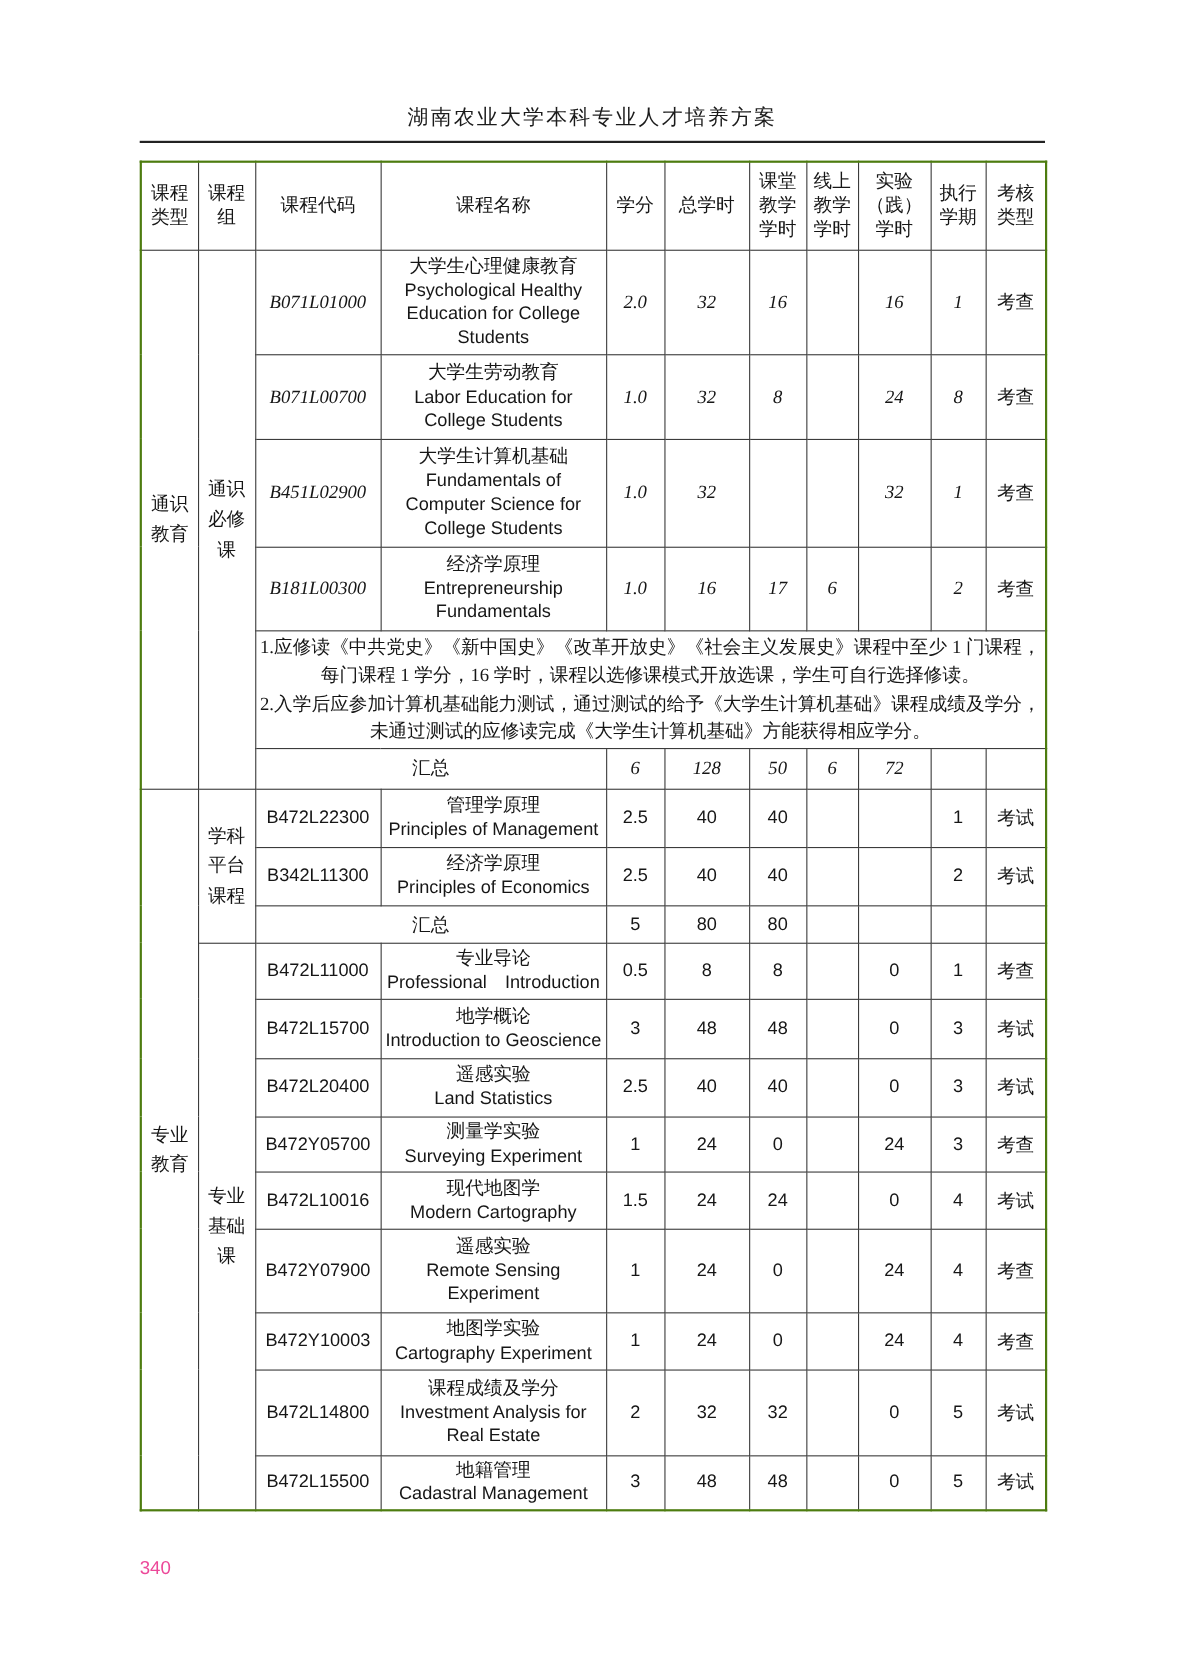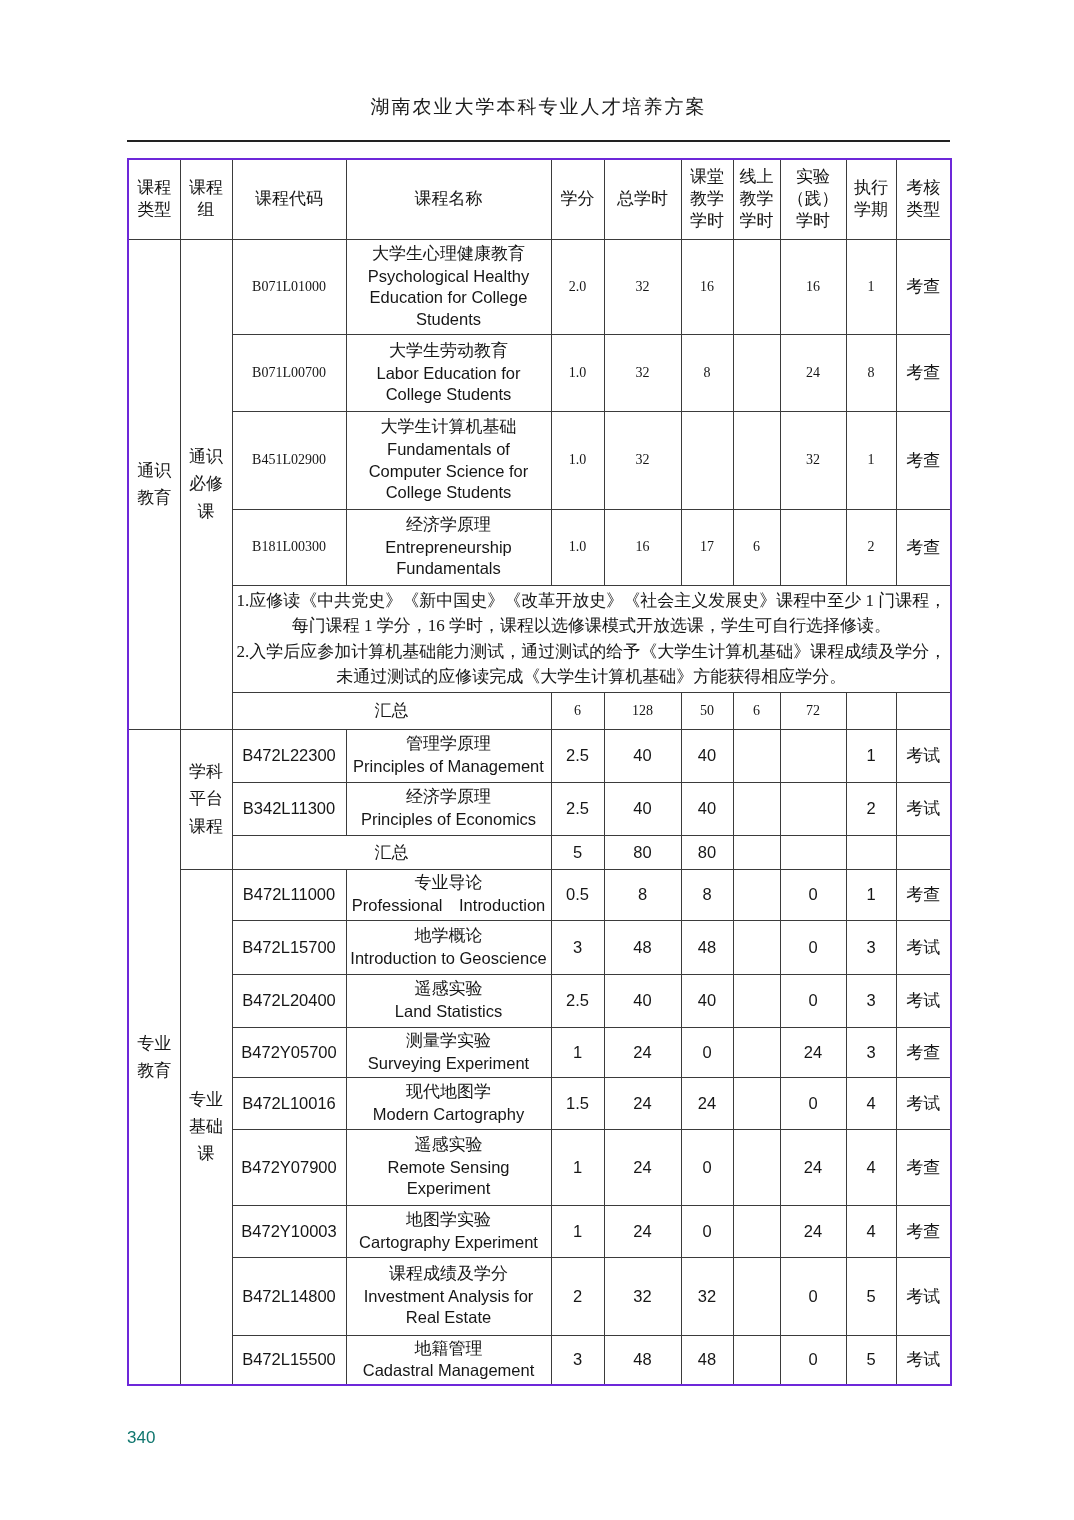--- a/index.html
+++ b/index.html
@@ -1,47 +1,47 @@
 <!DOCTYPE html>
 <html><head>
 <meta charset="utf-8">
 <style>
   html,body{margin:0;padding:0;}
   body{
     width:1074px;height:1520px;background:#ffffff;color:#161616;
     font-family:"Liberation Serif", serif;position:relative;overflow:hidden;
   }
   .content{margin-left:127px;width:823px;}
-  .doc-header{padding-top:94px;border-bottom:2px solid #222222;padding-bottom:20px;}
+  .doc-header{padding-top:94px;border-bottom:2px solid #222222;padding-bottom:8px;}
   .doc-title{
     text-align:center;font-size:19px;letter-spacing:2px;
     font-family:"Liberation Serif", serif;color:#1b1b1b;
   }
   table.plan{
     border-collapse:collapse;table-layout:fixed;width:823px;margin-top:16px;
-    border:2px solid #6d28d9;
+    border:2px solid #4d7c0f;
   }
   table.plan td, table.plan th{
     border:1px solid #3b3b3b;text-align:center;vertical-align:middle;
     padding:2px 3px;font-weight:normal;overflow:hidden;
   }
   th.colhead{font-size:17px;line-height:1.3;white-space:pre-line;font-family:"Liberation Serif", serif;}
   .vlabel{font-size:17px;line-height:1.6;white-space:pre-line;}
   .zh{font-family:"Liberation Serif", serif;font-size:17px;}
-  .f1{font-family:"Liberation Serif", serif;font-size:14px;}   
+  .f1{font-family:"Liberation Serif", serif;font-size:17px;font-style:italic;}   
   .f2{font-family:"Liberation Sans", sans-serif;font-size:16.5px;} 
   .b{font-weight:bold;margin-left:17px;}
   .name-zh{display:block;font-family:"Liberation Serif", serif;font-size:17px;line-height:1.35;text-align:center;}
   .name-en{display:block;font-family:"Liberation Sans", sans-serif;font-size:16.5px;line-height:1.3;text-align:center;}
   td.notes{
     text-align:left;white-space:pre-line;font-size:17px;line-height:1.5;
     padding:4px 8px;font-family:"Liberation Serif", serif;margin-top:29px;
   }
   .page-number{
-    margin-top:42px;font-family:"Liberation Sans", sans-serif;font-size:17px;color:#0f766e;
+    margin-top:42px;font-family:"Liberation Sans", sans-serif;font-size:17px;color:#ec4899;
   }
 </style>
 </head>
 <body>
 
 <div class="content">
 
   <div class="doc-header">
     <div class="doc-title">湖南农业大学本科专业人才培养方案</div>
   </div>

